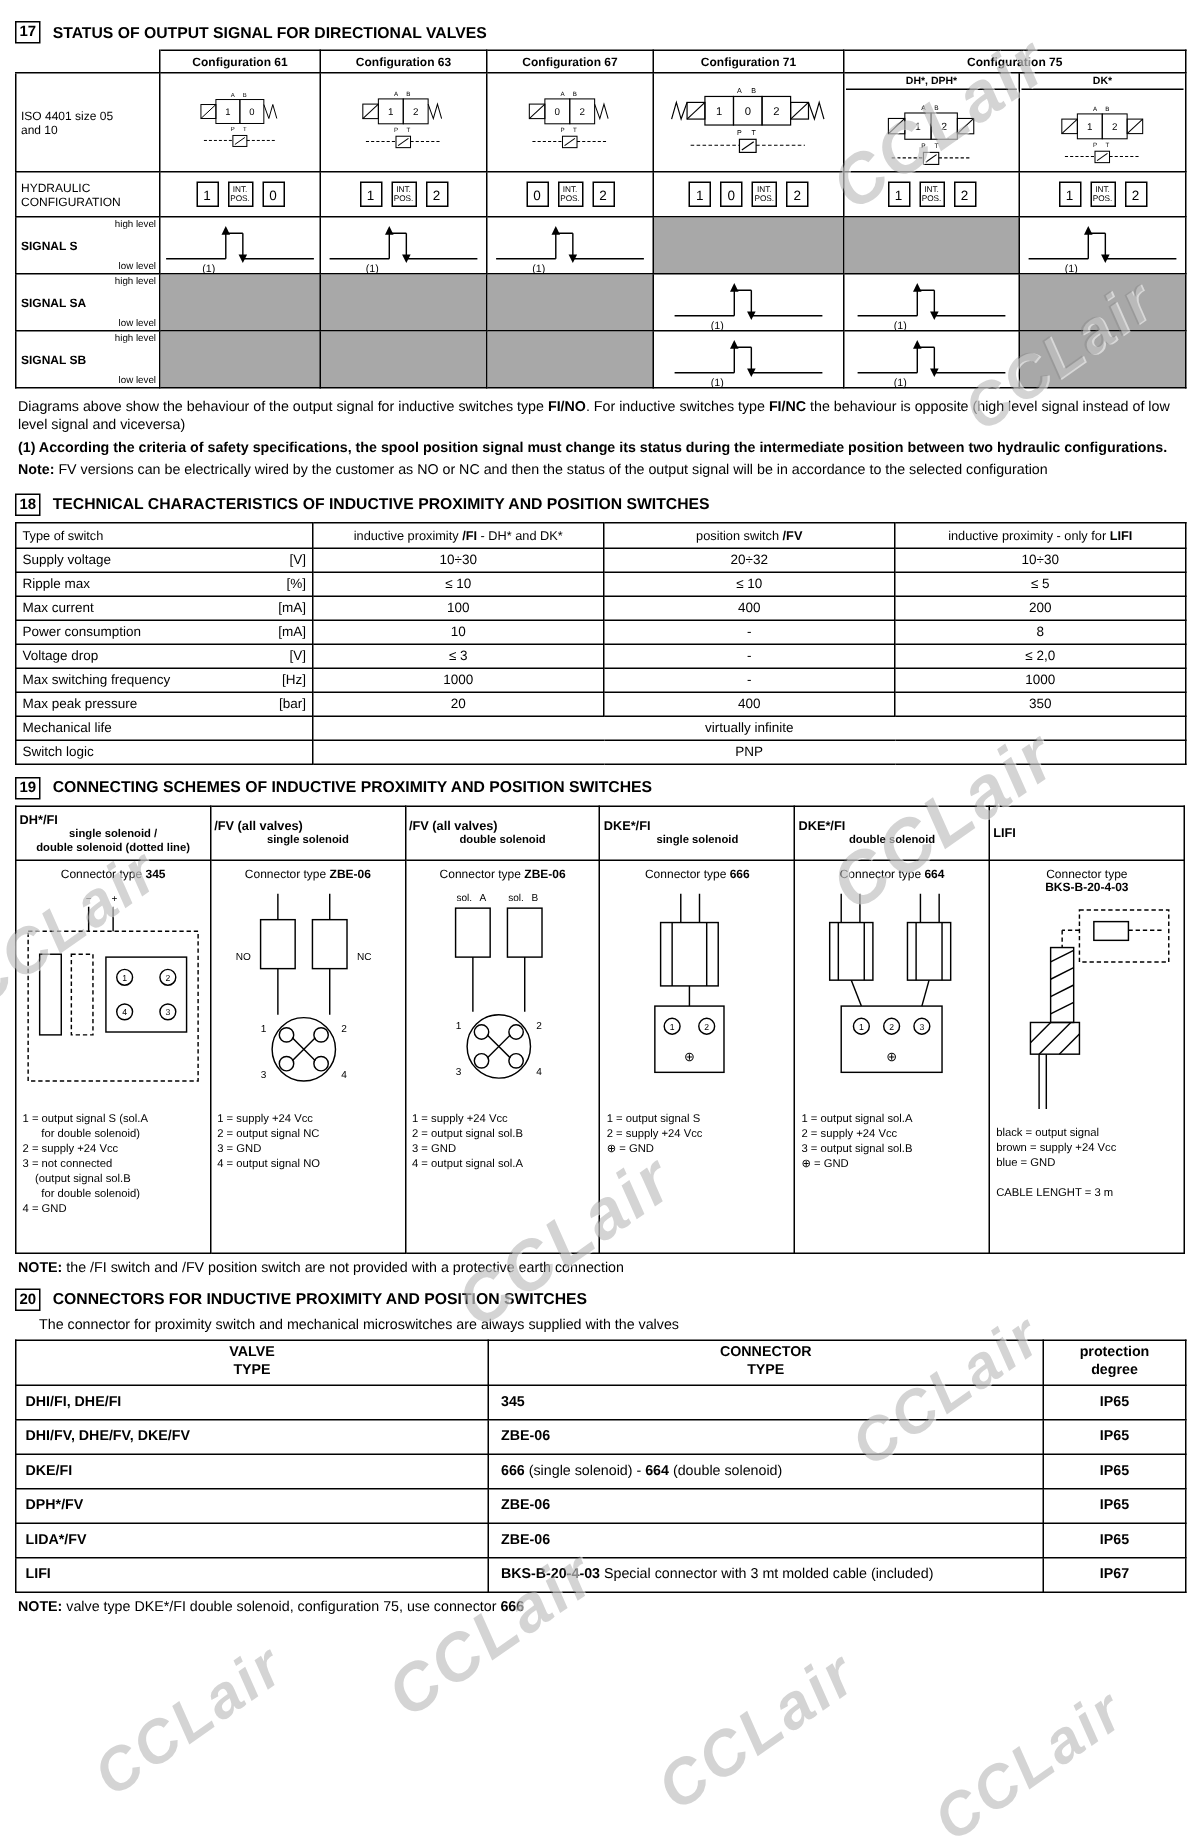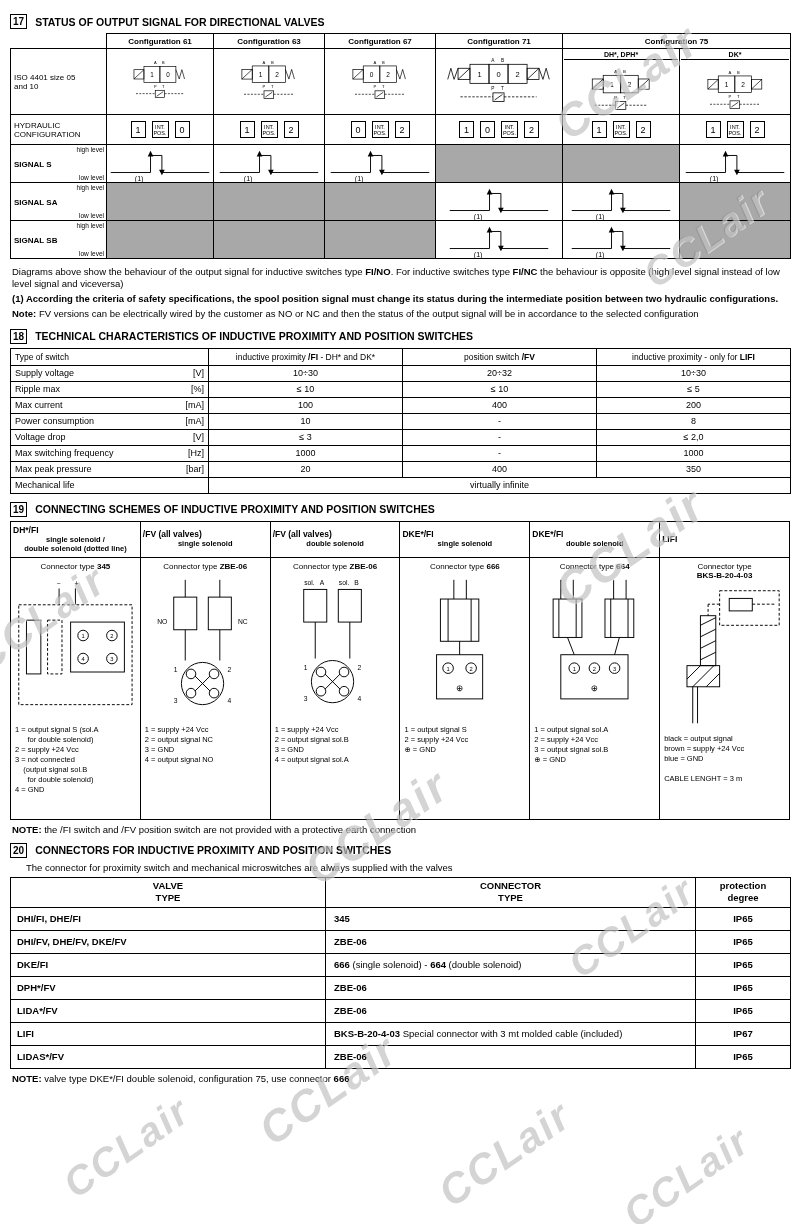--- a/index.html
+++ b/index.html
@@ -502,20 +502,29 @@
         </tr>
         <tr>
           <td>
             <span class="t18-labelcell">
               <span>Mechanical life</span>
               <span></span>
             </span>
           </td>
           <td class="val" colspan="3">virtually infinite</td>
         </tr>
+        <tr>
+          <td>
+            <span class="t18-labelcell">
+              <span>Switch logic</span>
+              <span></span>
+            </span>
+          </td>
+          <td class="val" colspan="3">PNP</td>
+        </tr>
       </tbody>
   </table>
 
   <div class="sec-head">
     <span class="sec-num">19</span>
     <span class="sec-title">CONNECTING SCHEMES OF INDUCTIVE PROXIMITY AND POSITION SWITCHES</span>
   </div>
 
   <table class="t19">
     <colgroup>
@@ -774,23 +783,18 @@
         <tr>
           <td class="valve">LIDA*/FV</td>
           <td class="conn"><b>ZBE-06</b></td>
           <td class="deg">IP65</td>
         </tr>
         <tr>
           <td class="valve">LIFI</td>
           <td class="conn"><b>BKS-B-20-4-03</b><span> Special connector with 3 mt molded cable (included)</span></td>
           <td class="deg">IP67</td>
         </tr>
-        <tr>
-          <td class="valve">LIDAS*/FV</td>
-          <td class="conn"><b>ZBE-06</b></td>
-          <td class="deg">IP65</td>
-        </tr>
       </tbody>
   </table>
 
   <p class="note-line"><b>NOTE:</b><span> valve type DKE*/FI double solenoid, configuration 75, use connector </span><b>666</b></p>
 
 </div>
 
 </body></html>

